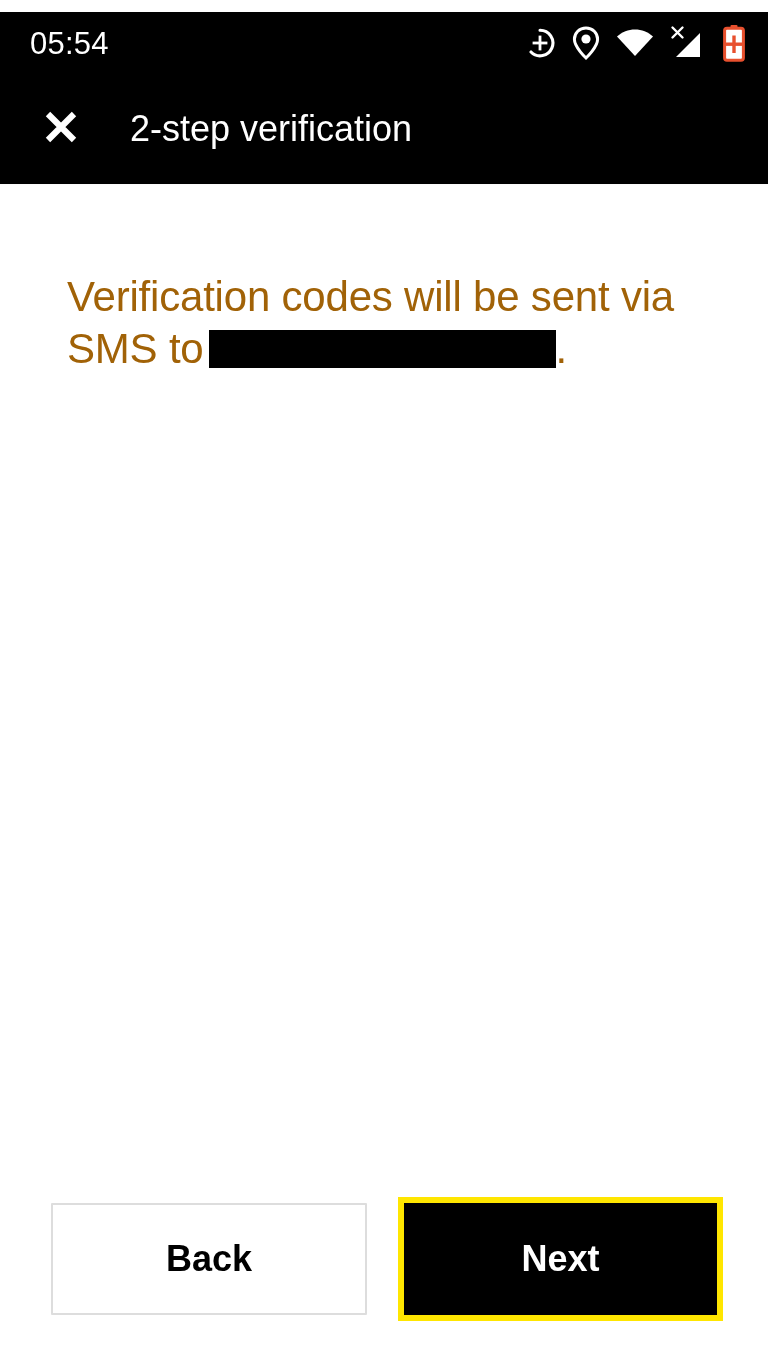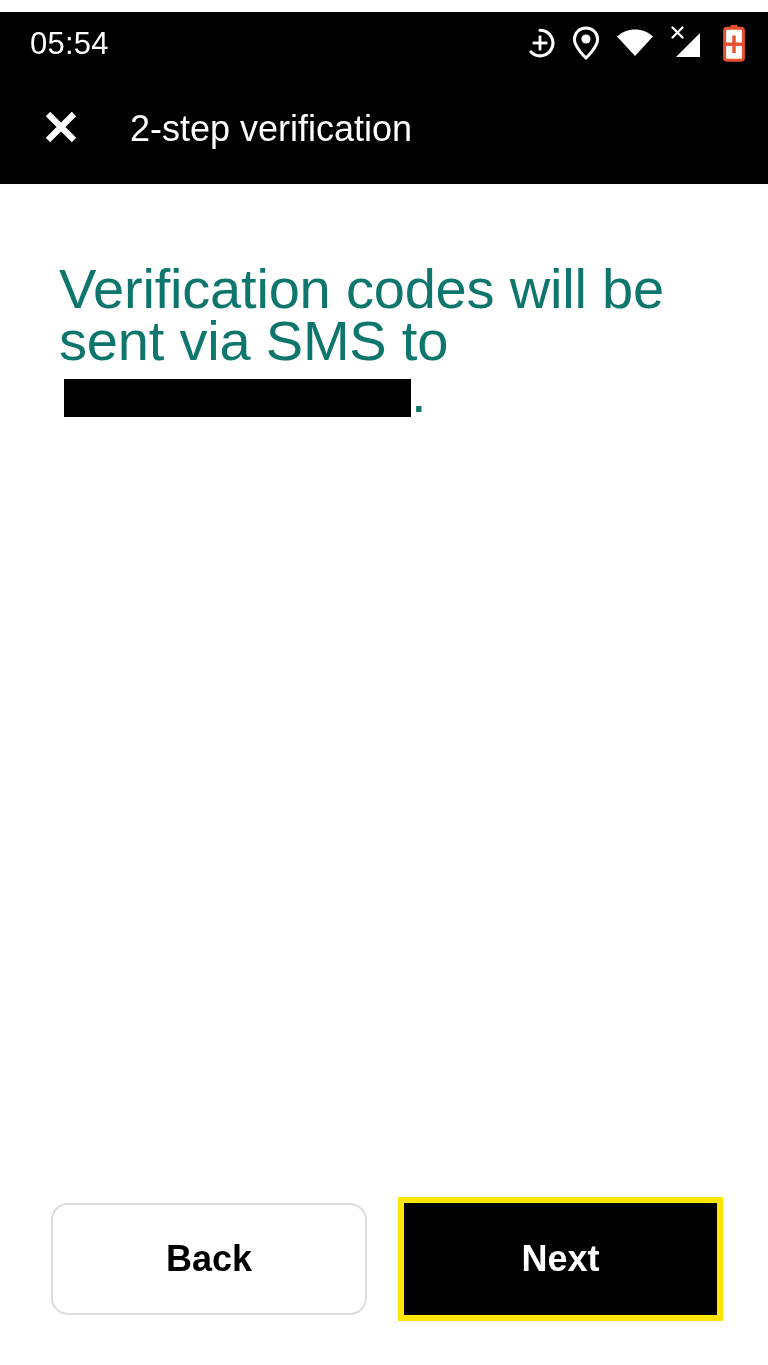--- a/index.html
+++ b/index.html
@@ -107,25 +107,25 @@
   }
 
   
   .content {
     position: absolute;
     left: 51px;
     top: 83px;  
     width: 666px;
   }
   .body-text {
-    font-size: 56px;
+    font-size: 42px;
     line-height: 52px;
-    color: #0f766e;
-    font-family: "Liberation Sans", sans-serif;
-    margin: 8px;
+    color: #a16207;
+    font-family: "Liberation Sans", sans-serif;
+    margin: 16px;
     letter-spacing: -0.2px;
   }
   .redaction {
     display: inline-block;
     width: 347px;
     height: 38px;
     background: #000000;
     vertical-align: -5px;
     margin: 0 0px 0 5px;
   }
@@ -151,21 +151,21 @@
     cursor: pointer;
     font-family: "Liberation Sans", sans-serif;
     user-select: none;
   }
   .btn-back {
     left: 51px;
     width: 316px;
     background: #ffffff;
     color: #000000;
     border: 2px solid #dddddd;
-    border-radius: 17px;
+    border-radius: 1px;
   }
   .btn-next-wrap {
     position: absolute;
     left: 398px;
     top: -6px;
     width: 325px;
     height: 124px;
     background: #ffe600;
     box-sizing: border-box;
     padding: 6px;

